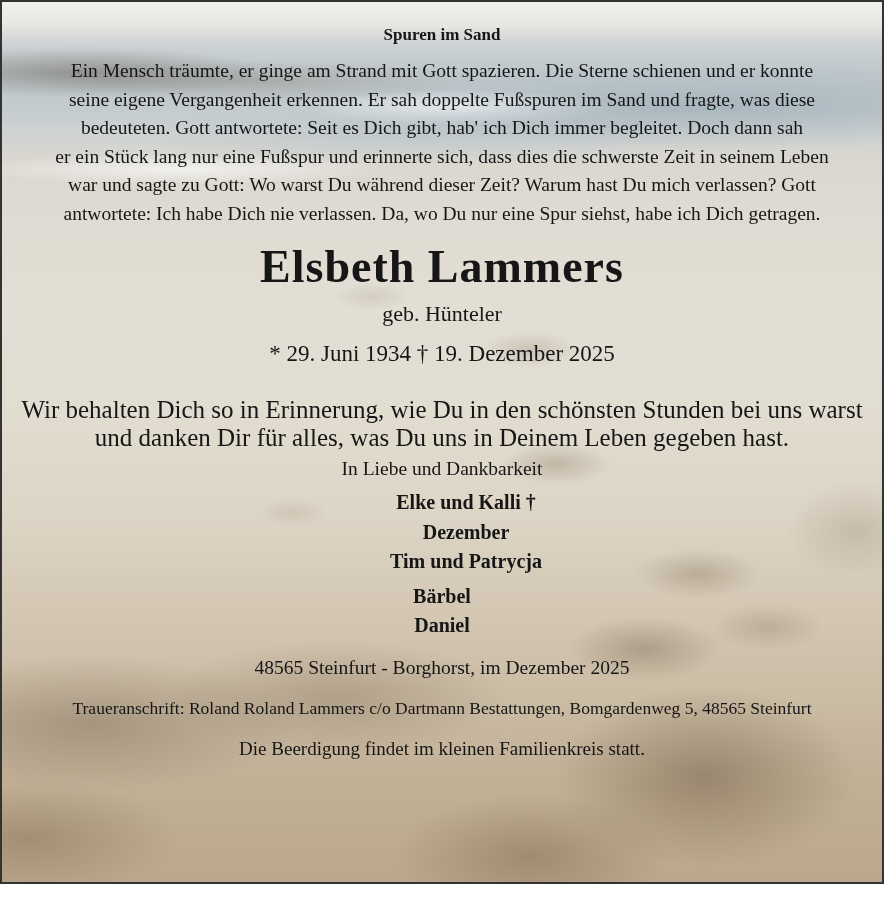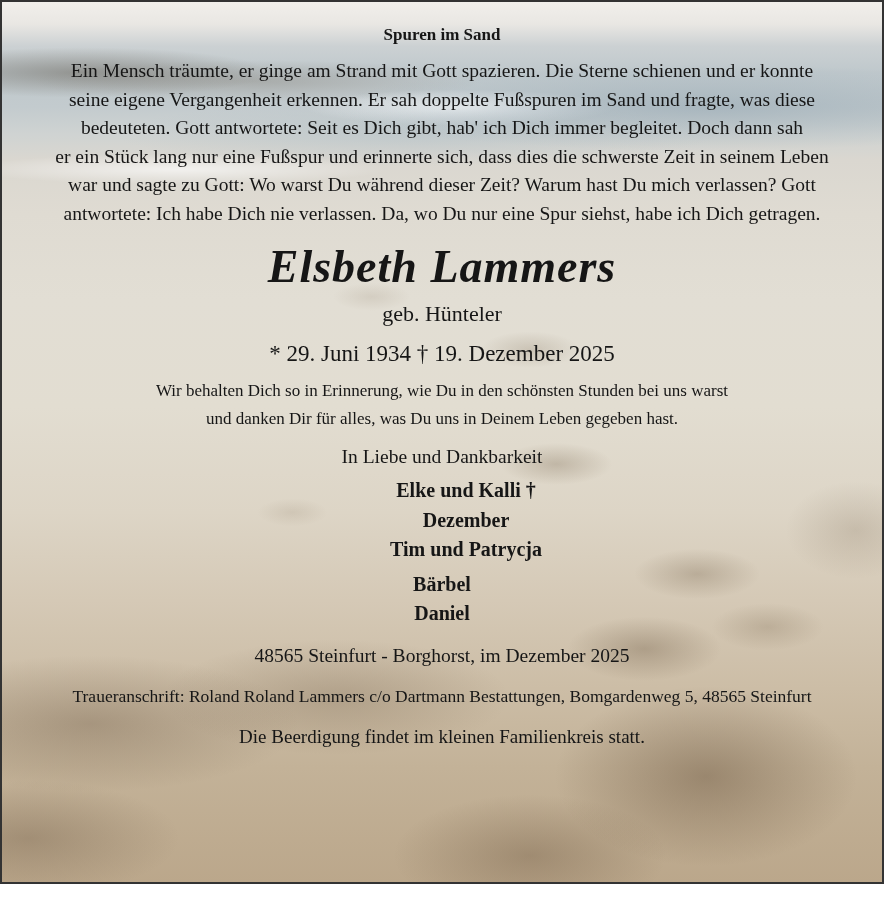--- a/index.html
+++ b/index.html
@@ -65,28 +65,27 @@
     font-size: 17px;
     line-height: 22px;
     font-weight: bold;
   }
   .poem { margin-top: 11px; font-size: 19.5px; line-height: 28.5px; }
   .deceased {
     margin: 12px 0 0 0;
     font-size: 46px;
     line-height: 54px;
     font-weight: bold;
-    font-style: italic;
     letter-spacing: 1px;
   }
   .birthname { margin-top: 5px; font-size: 22px; line-height: 30px; }
   .dates { margin-top: 9px; font-size: 23px; line-height: 32px; }
   .dates .death { }
-  .remember { margin-top: 7px; font-size: 17px; line-height: 28px; font-family: Liberation Serif, serif; }
-  .closing { margin-top: 11px; font-size: 19.5px; line-height: 26px; }
+  .remember { margin-top: 26px; font-size: 25px; line-height: 28px; font-family: Liberation Serif, serif; }
+  .closing { margin-top: 4px; font-size: 19.5px; line-height: 26px; }
   .family { font-size: 20px; line-height: 29.5px; font-weight: bold; }
   .family.g1 { margin-top: 12px; }
   .family.g2 { margin-top: 6px; padding-left: 48px; }
   .family.g3 { margin-top: 5px; }
   .place-date { margin-top: 14px; font-size: 19.5px; line-height: 26px; }
   .address { margin-top: 15px; font-size: 17.5px; line-height: 24px; }
   .funeral { margin-top: 16px; font-size: 19px; line-height: 26px; }
 </style>
 </head>
 <body>

